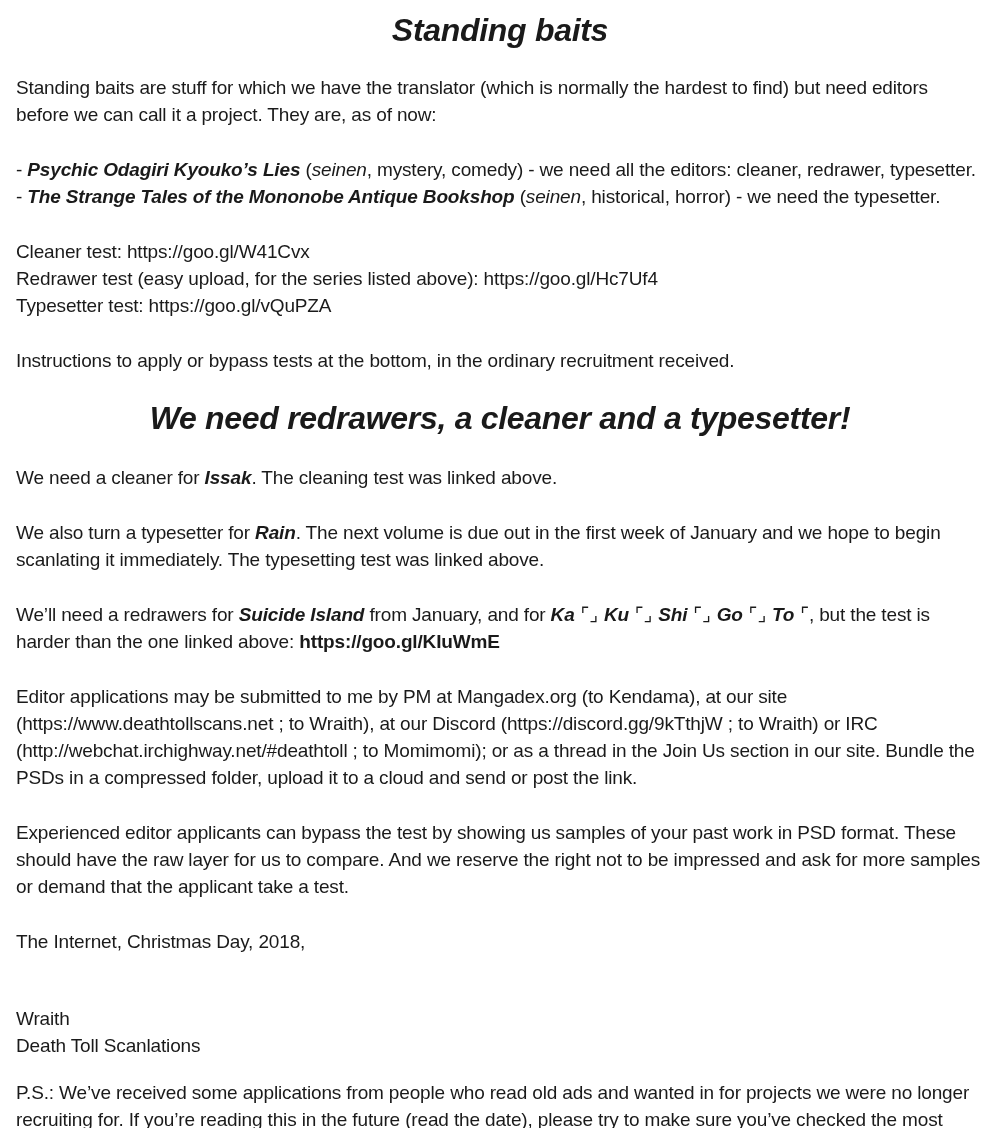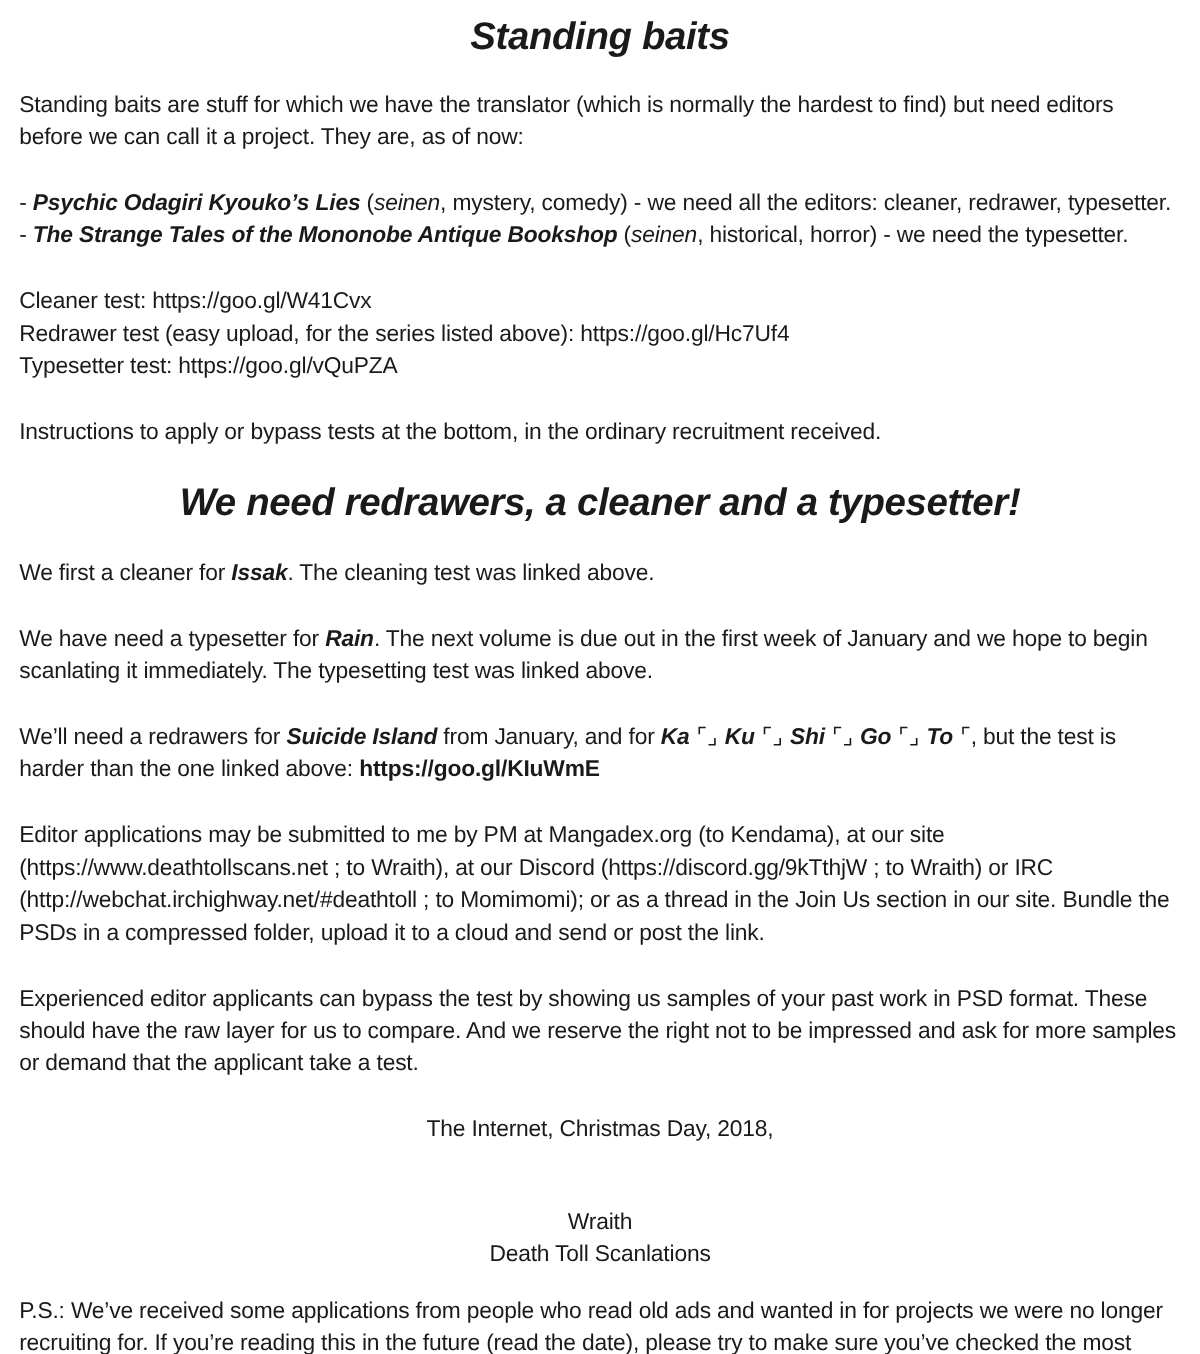--- a/index.html
+++ b/index.html
@@ -23,21 +23,21 @@
   }
   h1 { margin: 6px 0 28px 0; }
   h2 { margin: 26px 0 30px 0; }
   p { margin: 16px 0 28px 0; }
   .tight p { margin: 0; }
   .block { margin: 0 0 28px 0; }
   .bi { font-weight: 700; font-style: italic; }
   .i  { font-style: italic; }
   .b  { font-weight: 700; }
   .brkt { font-family: "DejaVu Sans", sans-serif; font-weight: 400; font-style: normal; }
-  .signoff { text-align: center; margin: 16px 0 20px 0; }
+  .signoff { text-align: left; margin: 16px 0 20px 0; }
   .signoff .date-line { margin: 0 0 50px 0; }
   .signoff p { margin: 0; }
   .signoff .date-line { margin-bottom: 50px; }
   .ps-block p:last-child { margin-bottom: 0; }
 </style>
 </head>
 <body>
 
 <div class="page">
 
@@ -53,23 +53,23 @@
   <div class="tight block">
     <p>Cleaner test: https://goo.gl/W41Cvx</p>
     <p>Redrawer test (easy upload, for the series listed above): https://goo.gl/Hc7Uf4</p>
     <p>Typesetter test: https://goo.gl/vQuPZA</p>
   </div>
 
   <p>Instructions to apply or bypass tests at the bottom, in the ordinary recruitment received.</p>
 
   <h2>We need redrawers, a cleaner and a typesetter!</h2>
 
-  <p><span>We first a cleaner for </span><span class="bi">Issak</span><span>. The cleaning test was linked above.</span></p>
+  <p><span>We need a cleaner for </span><span class="bi">Issak</span><span>. The cleaning test was linked above.</span></p>
 
-  <p><span>We have need a typesetter for </span><span class="bi">Rain</span><span>. The next volume is due out in the first week of January and we hope to begin scanlating it immediately. The typesetting test was linked above.</span></p>
+  <p><span>We also turn a typesetter for </span><span class="bi">Rain</span><span>. The next volume is due out in the first week of January and we hope to begin scanlating it immediately. The typesetting test was linked above.</span></p>
 
   <p><span>We’ll need a redrawers for </span><span class="bi">Suicide Island</span><span> from January, and for </span><span class="bi">Ka</span><span class="brkt"> ⌜⌟ </span><span class="bi">Ku</span><span class="brkt"> ⌜⌟ </span><span class="bi">Shi</span><span class="brkt"> ⌜⌟ </span><span class="bi">Go</span><span class="brkt"> ⌜⌟ </span><span class="bi">To</span><span class="brkt"> ⌜</span><span>, but the test is harder than the one linked above: </span><span class="b">https://goo.gl/KIuWmE</span></p>
 
   <p>Editor applications may be submitted to me by PM at Mangadex.org (to Kendama), at our site (https://www.deathtollscans.net ; to Wraith), at our Discord (https://discord.gg/9kTthjW ; to Wraith) or IRC (http://webchat.irchighway.net/#deathtoll ; to Momimomi); or as a thread in the Join Us section in our site. Bundle the PSDs in a compressed folder, upload it to a cloud and send or post the link.</p>
 
   <p>Experienced editor applicants can bypass the test by showing us samples of your past work in PSD format. These should have the raw layer for us to compare. And we reserve the right not to be impressed and ask for more samples or demand that the applicant take a test.</p>
 
   <div class="signoff">
     <p class="date-line">The Internet, Christmas Day, 2018,</p>
     <p>Wraith</p>

